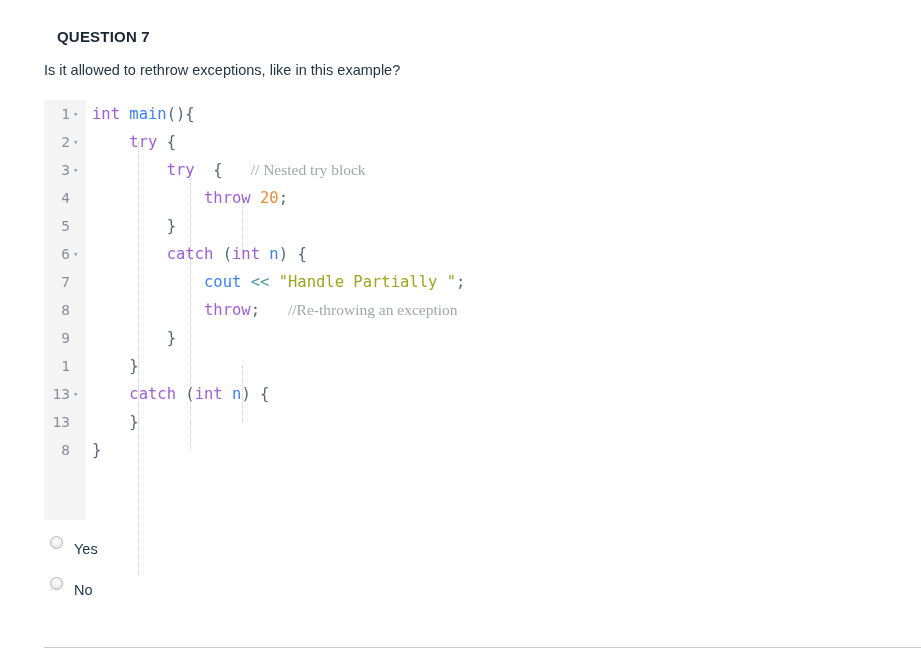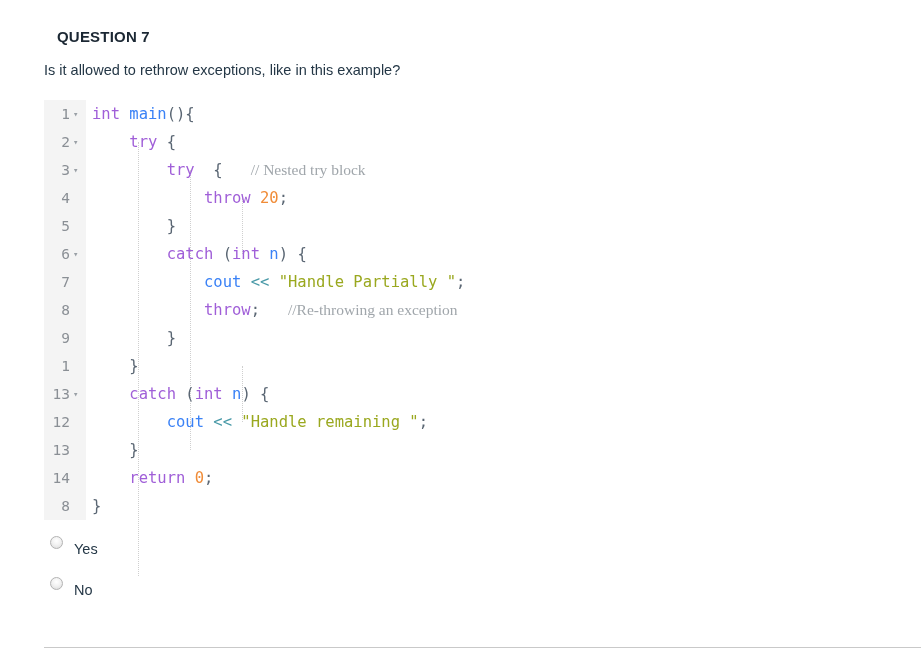--- a/index.html
+++ b/index.html
@@ -171,23 +171,21 @@
         <div class="code-line"><span class="ln">2</span><span class="fold">▾</span><span class="code-text">    <span class="kw">try</span> <span class="pun">{</span></span></div>
         <div class="code-line"><span class="ln">3</span><span class="fold">▾</span><span class="code-text">        <span class="kw">try</span>  <span class="pun">{</span>   <span class="com">// Nested try block</span></span></div>
         <div class="code-line"><span class="ln">4</span><span class="code-text">            <span class="kw">throw</span> <span class="num">20</span><span class="pun">;</span></span></div>
         <div class="code-line"><span class="ln">5</span><span class="code-text">        <span class="pun">}</span></span></div>
         <div class="code-line"><span class="ln">6</span><span class="fold">▾</span><span class="code-text">        <span class="kw">catch</span> <span class="pun">(</span><span class="kw">int</span> <span class="id">n</span><span class="pun">)</span> <span class="pun">{</span></span></div>
         <div class="code-line"><span class="ln">7</span><span class="code-text">            <span class="id">cout</span> <span class="op">&lt;&lt;</span> <span class="str">"Handle Partially "</span><span class="pun">;</span></span></div>
         <div class="code-line"><span class="ln">8</span><span class="code-text">            <span class="kw">throw</span><span class="pun">;</span>   <span class="com">//Re-throwing an exception</span></span></div>
         <div class="code-line"><span class="ln">9</span><span class="code-text">        <span class="pun">}</span></span></div>
         <div class="code-line"><span class="ln">1</span><span class="code-text">    <span class="pun">}</span></span></div>
         <div class="code-line"><span class="ln">13</span><span class="fold">▾</span><span class="code-text">    <span class="kw">catch</span> <span class="pun">(</span><span class="kw">int</span> <span class="id">n</span><span class="pun">)</span> <span class="pun">{</span></span></div>
-        <div class="code-line"><span class="ln">12</span><span class="code-text">        <span class="id">cout</span> <span class="op">&lt;&lt;</span> <span class="str">"Handle remaining "</span><span class="pun">;</span></span></div>
         <div class="code-line"><span class="ln">13</span><span class="code-text">    <span class="pun">}</span></span></div>
-        <div class="code-line"><span class="ln">14</span><span class="code-text">    <span class="kw">return</span> <span class="num">0</span><span class="pun">;</span></span></div>
         <div class="code-line"><span class="ln">8</span><span class="code-text"><span class="pun">}</span></span></div>
       </div>
   </div>
 
   <div class="option" style="top:533px;">
     <span class="radio"></span>
     <span class="opt-label">Yes</span>
   </div>
 
   <div class="option" style="top:574px;">

